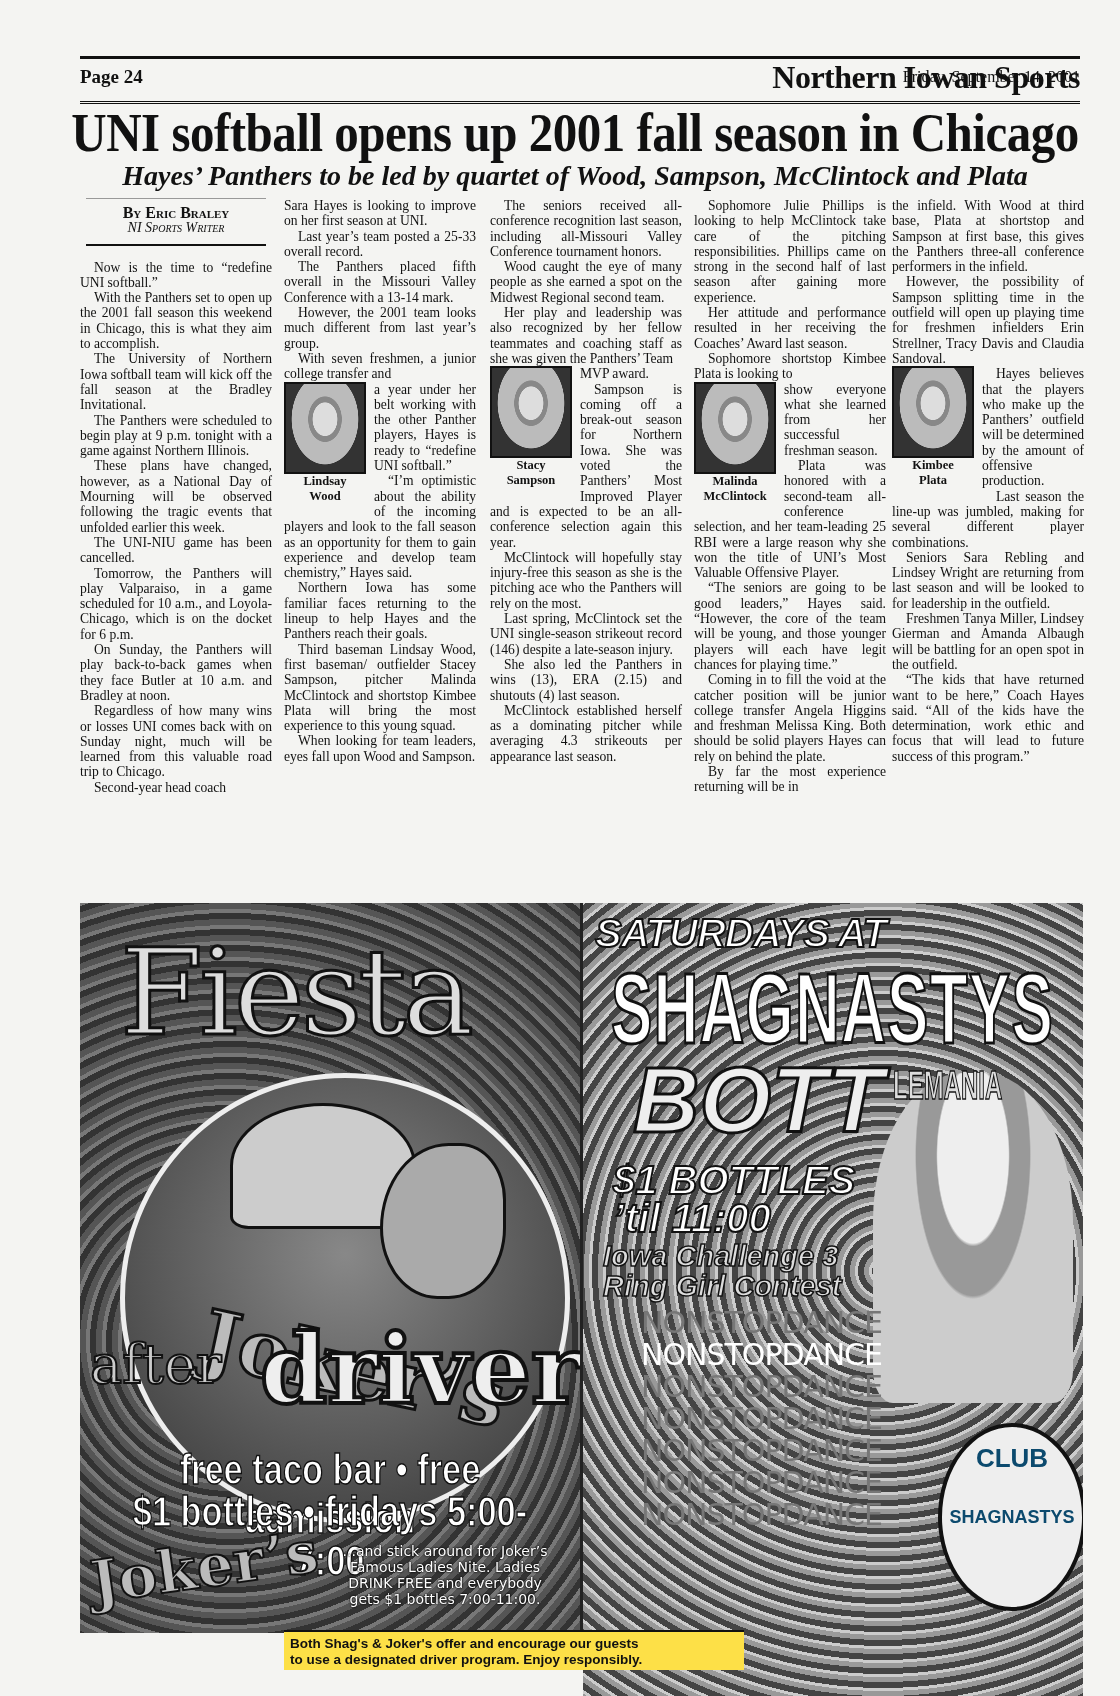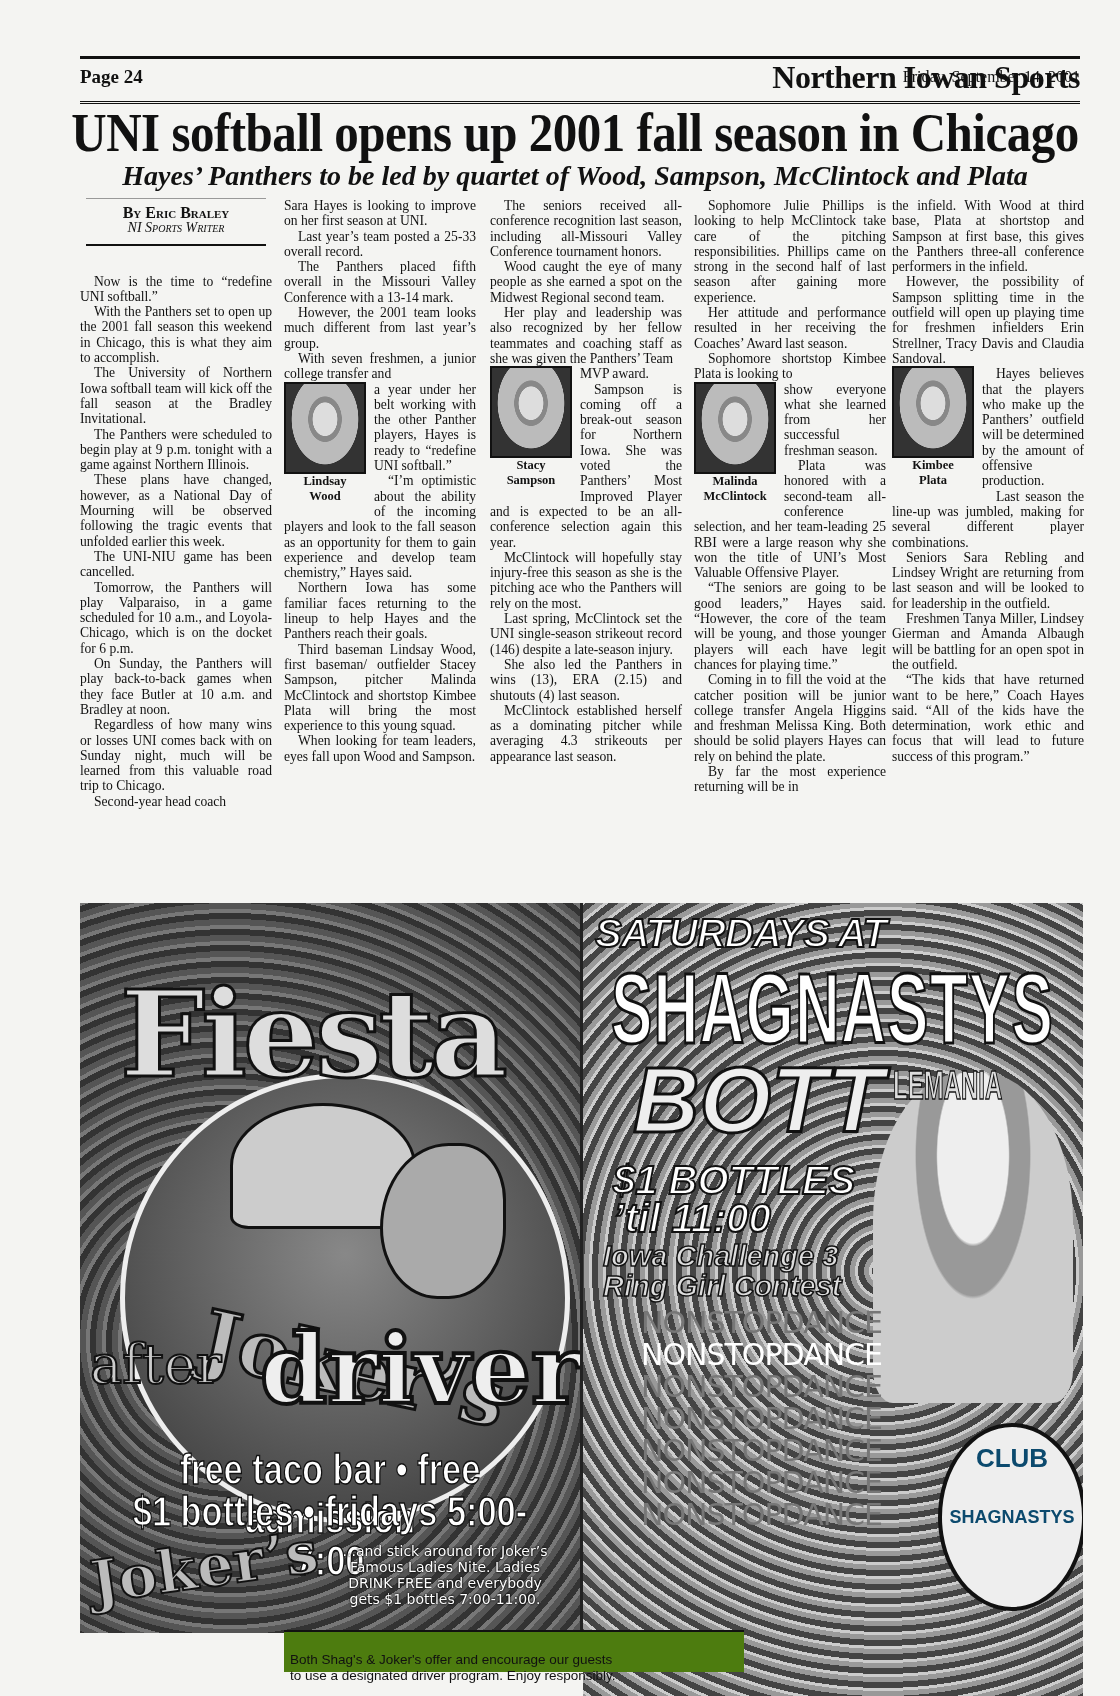--- a/index.html
+++ b/index.html
@@ -8,32 +8,32 @@
   .masthead { position:absolute; left:80px; top:56px; width:1000px; border-top:3px solid #111; border-bottom:3px double #111; height:42px; }
   .mh-page { position:absolute; left:0; top:7px; font-size:19px; font-weight:bold; }
   .mh-title { position:absolute; left:0; right:0; top:0; text-align:right; font-size:32px; font-weight:bold; letter-spacing:-0.5px; }
   .mh-date { position:absolute; right:0; top:9px; font-size:16px; }
   .headline { position:absolute; left:70px; top:104px; width:1010px; text-align:center; font-size:49px; font-weight:bold; letter-spacing:-0.5px; transform:scaleY(1.12); }
   .deck { position:absolute; left:70px; top:160px; width:1010px; text-align:center; font-size:28px; font-style:italic; font-weight:bold; }
   .col { position:absolute; top:198px; width:192px; font-size:13.6px; line-height:15.3px; text-align:justify; }
   .col p { margin:0; text-indent:14px; }
   .col p.noind { text-indent:0; }
   .c1 { left:80px; } .c2 { left:284px; } .c3 { left:490px; } .c4 { left:694px; } .c5 { left:892px; }
-  .byline { border-top:1px solid #999; border-bottom:2px solid #111; text-align:center; padding:6px 0 8px; margin:0 6px 28px; }
+  .byline { border-top:1px solid #999; border-bottom:2px solid #111; text-align:center; padding:6px 0 8px; margin:0 6px 14px; }
   .byline .name { font-weight:bold; font-variant:small-caps; font-size:16px; }
   .byline .role { font-style:italic; font-variant:small-caps; font-size:14px; }
   .mug { float:left; width:82px; margin:0 8px 2px 0; text-align:center; }
   .mug .photo { width:78px; height:88px; border:2px solid #111; background:radial-gradient(ellipse at 50% 40%, #ddd 0 22%, #888 23% 30%, #bbb 31% 60%, #333 61%); }
   .mug .cap { font-family:"Liberation Serif",serif; font-weight:bold; font-size:12.5px; line-height:15px; }
   .ad-area { position:absolute; left:80px; top:903px; width:1003px; height:730px; background:#222; }
   .ad-left { position:absolute; left:0; top:0; width:500px; height:730px;
              background:repeating-radial-gradient(circle at 30% 60%, #555 0 6px, #333 6px 12px, #777 12px 16px); overflow:hidden; }
   .ad-right { position:absolute; left:503px; top:0; width:500px; height:920px;
              background:repeating-radial-gradient(circle at 60% 40%, #999 0 5px, #444 5px 11px, #ccc 11px 14px); overflow:hidden; }
-  .fiesta { position:absolute; left:40px; top:20px; font-family:"DejaVu Serif",serif; font-size:120px; font-weight:bold; color:#ddd; -webkit-text-stroke:3px #111; letter-spacing:-4px;margin-top:40px; }
+  .fiesta { position:absolute; left:40px; top:20px; font-family:"DejaVu Serif",serif; font-size:120px; font-weight:normal; color:#ddd; -webkit-text-stroke:3px #111; letter-spacing:-4px; }
   .circle { position:absolute; left:40px; top:170px; width:440px; height:440px; border-radius:50%; border:5px solid #eee; background:radial-gradient(circle at 50% 40%, #888, #333); }
   .joker-figure { position:absolute; left:150px; top:200px; width:180px; height:120px; border-radius:50% 50% 10% 10%; background:#ccc; border:3px solid #111; }
   .taco { position:absolute; left:300px; top:240px; width:120px; height:150px; border-radius:60% 40% 50% 50%; background:#aaa; border:3px solid #111; }
   .jokers-logo { position:absolute; left:120px; top:420px; font-family:"DejaVu Serif",serif; font-weight:bold; font-size:78px; color:#bbb; -webkit-text-stroke:3px #111; transform:rotate(12deg); }
   .after { position:absolute; left:10px; top:400px; font-family:"DejaVu Serif",serif; font-weight:normal; font-size:54px; color:#ccc; -webkit-text-stroke:2px #111; }
   .class { position:absolute; left:180px; top:400px; font-family:"DejaVu Serif",serif; font-weight:bold; font-size:96px; color:#eee; -webkit-text-stroke:4px #111; }
   .promo { position:absolute; left:0; width:500px; text-align:center; font-family:"Liberation Sans",sans-serif; font-weight:bold; color:#fff; -webkit-text-stroke:1.5px #111; transform:scaleX(0.8); transform-origin:center; }
   .promo1 { top:542px; font-size:43px; }
   .promo2 { top:584px; font-size:43px; }
   .jokers-small { position:absolute; left:10px; top:630px; font-family:"DejaVu Serif",serif; font-weight:bold; font-size:58px; color:#bbb; -webkit-text-stroke:2px #111; transform:rotate(-8deg); }
@@ -43,21 +43,21 @@
   .bottle { position:absolute; left:50px; top:145px; font-family:"Liberation Sans",sans-serif; font-weight:bold; font-style:italic; font-size:92px; color:#eee; -webkit-text-stroke:3px #111; }
   .mania { position:absolute; left:310px; top:160px; font-family:"Liberation Sans",sans-serif; font-weight:bold; font-size:40px; color:#ddd; -webkit-text-stroke:1.5px #111; transform:scaleX(0.6); transform-origin:left; }
   .man { position:absolute; left:290px; top:170px; width:200px; height:330px; border-radius:45% 45% 10% 10%; background:radial-gradient(ellipse at 50% 25%, #eee 0 25%, #999 26% 40%, #ccc 41%); }
   .bottles-text { position:absolute; left:30px; top:258px; font-family:"Liberation Sans",sans-serif; font-weight:bold; font-style:italic; font-size:40px; line-height:38px; color:#fff; -webkit-text-stroke:2px #111; }
   .iowa { position:absolute; left:20px; top:338px; font-family:"Liberation Sans",sans-serif; font-weight:bold; font-style:italic; font-size:29px; line-height:30px; color:#ddd; -webkit-text-stroke:1.5px #111; }
   .dance { position:absolute; left:58px; font-family:"DejaVu Sans",sans-serif; font-size:30px; color:#777; letter-spacing:-1px; }
   .dance.bright { color:#fff; }
   .club-badge { position:absolute; left:355px; top:520px; width:140px; height:180px; border-radius:50%; background:#eee; border:4px solid #111; }
   .club-badge span { position:absolute; left:0; right:0; top:16px; text-align:center; font-family:"Liberation Sans",sans-serif; font-weight:bold; font-size:26px; color:#0c4a6e; }
   .club-badge span.shag-lbl { top:80px; font-size:18px; }
-  .disclaimer { position:absolute; left:284px; top:1630px; width:460px; height:40px; background:#4d7c0f; border-top:2px solid #111; font-family:"Liberation Sans",sans-serif; font-weight:normal; font-size:13.5px; line-height:16px; padding:20px 6px; box-sizing:border-box; }
+  .disclaimer { position:absolute; left:284px; top:1630px; width:460px; height:40px; background:#fde047; border-top:2px solid #111; font-family:"Liberation Sans",sans-serif; font-weight:bold; font-size:13.5px; line-height:16px; padding:4px 6px; box-sizing:border-box; }
 </style>
 </head>
 <body>
 
 <div class="masthead">
   <span class="mh-page">Page 24</span>
   <div class="mh-title">Northern Iowan Sports</div>
   <span class="mh-date">Friday, September 14, 2001</span>
 </div>
 

